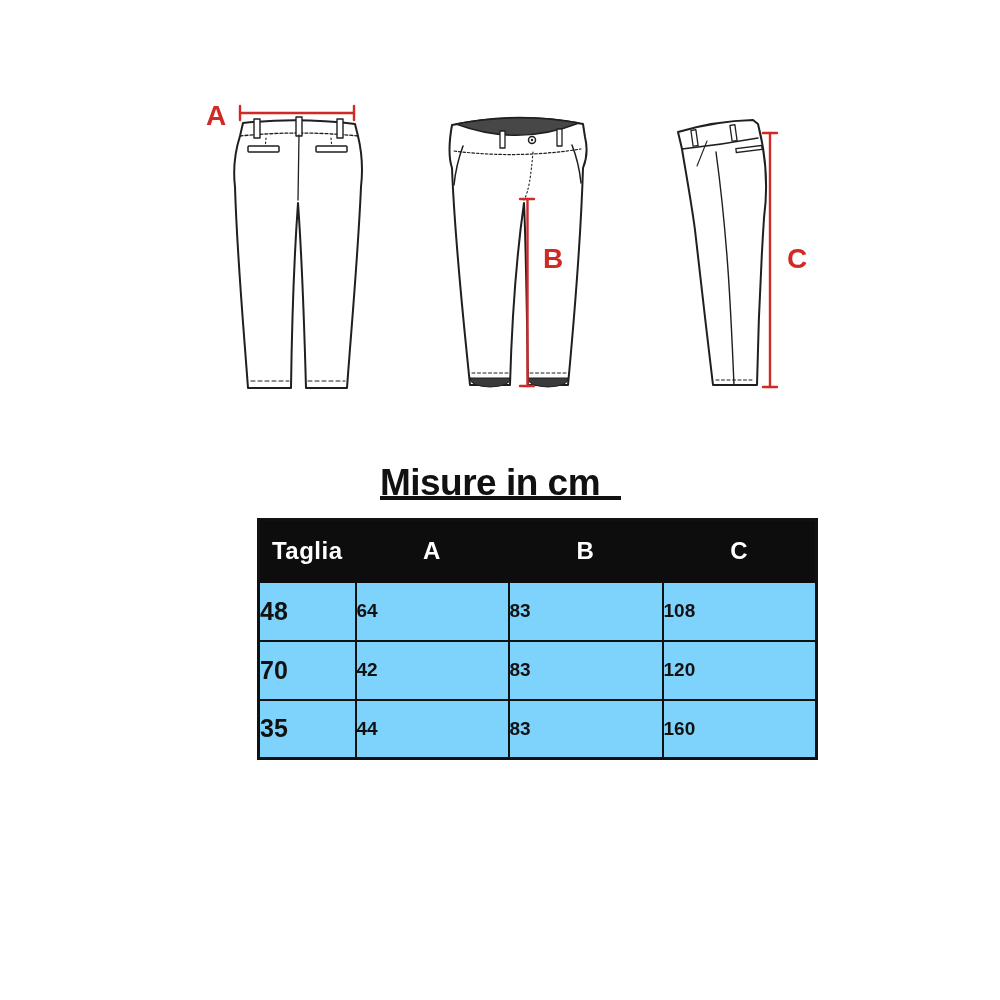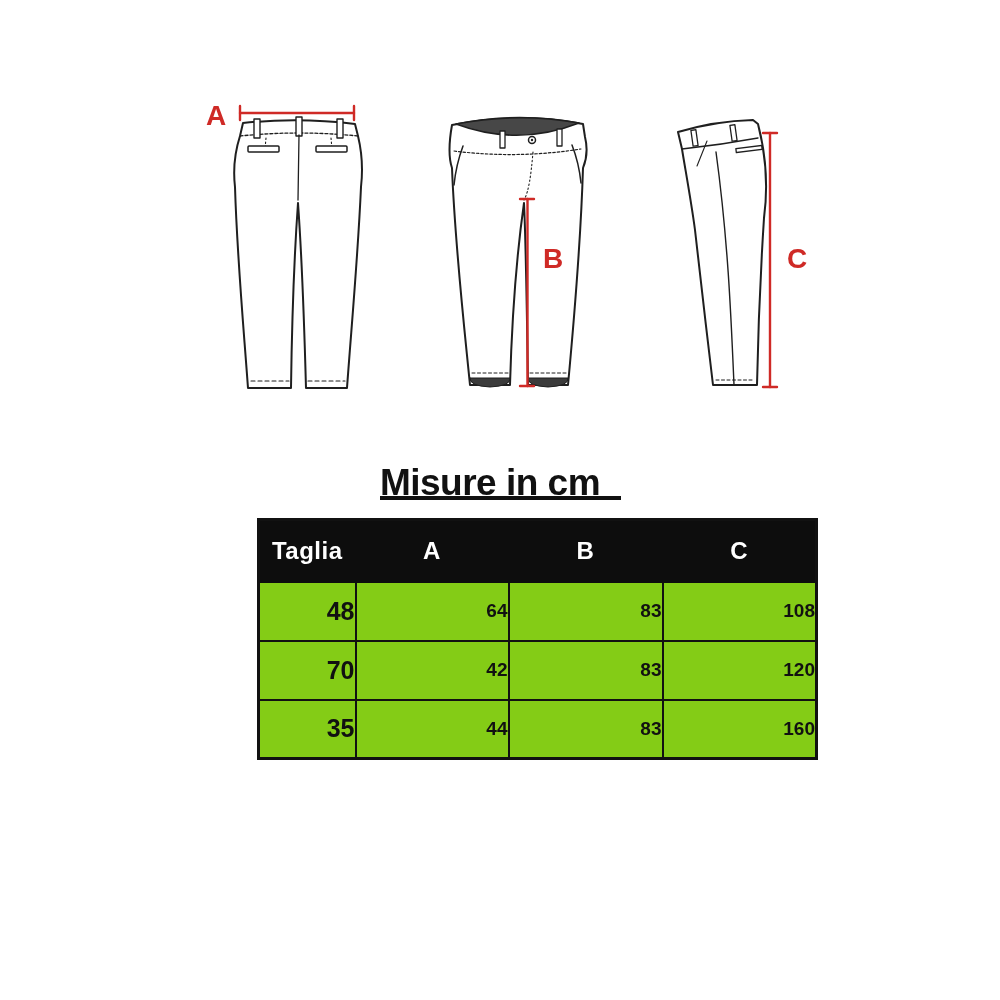--- a/index.html
+++ b/index.html
@@ -34,22 +34,22 @@
     border:3px solid #111111; background:#ffffff;
   }
   table.size-table thead tr { height:62px; }
   table.size-table tbody tr { height:59px; }
   table.size-table th {
     background:#0d0d0d; color:#ffffff; font-weight:bold; font-size:24px;
     text-align:center; vertical-align:middle; letter-spacing:0.5px;
     border:2px solid #0d0d0d;
   }
   table.size-table td {
-    border:2px solid #111111; text-align:right; vertical-align:middle;
-    font-weight:bold; color:#111111; font-size:19px; background:#84cc16;
+    border:2px solid #111111; text-align:left; vertical-align:middle;
+    font-weight:bold; color:#111111; font-size:19px; background:#7dd3fc;
   }
   table.size-table td.size-col { font-size:25px; }
 </style>
 </head>
 <body>
 
 <div class="canvas">
 
   <svg class="illustration pant-back" width="190" height="320" viewBox="0 0 190 320">
     <g stroke="#1f1f1f" fill="#ffffff" stroke-linejoin="round" stroke-linecap="round">

